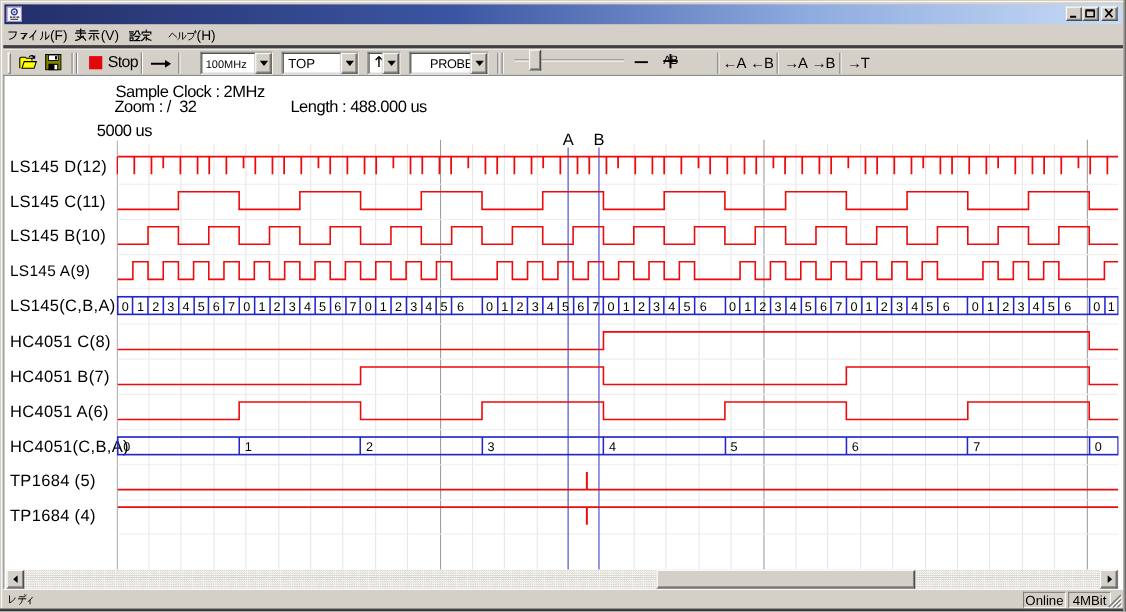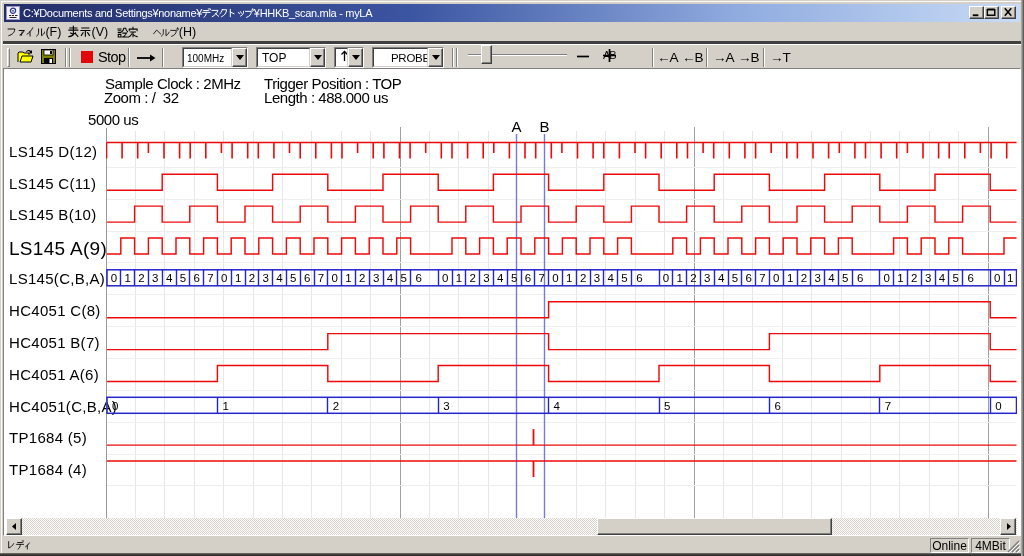--- a/index.html
+++ b/index.html
@@ -31,33 +31,20 @@
 .frame-b{position:absolute;left:0;right:0;bottom:0;height:3px;background:linear-gradient(#808080,#404040 40%,#2b2b28)}
 .frame-r{position:absolute;right:0;top:0;bottom:0;width:3px;background:linear-gradient(90deg,#b8b4ac,#808080 60%,#404040)}
 </style></head><body>
 
 <div class="titlebar">
  <div class="appico"><svg width="12" height="12" viewBox="0 0 12 12">
         <circle cx="6" cy="3.8" r="2.6" fill="none" stroke="#2a3c94" stroke-width="1.3"></circle>
         <circle cx="6" cy="3.8" r=".9" fill="#2a3c94"></circle>
         <path d="M2 8.5h2.2M5 8.5h2M8 8.5h2.5M2.5 10.5h7" stroke="#222" stroke-width="1.1"></path>
       </svg></div>
- <div class="ttext"><span>C:¥Documents and Settings¥noname¥</span><svg width="8.64" height="10.08" viewBox="0 0 13 14" style="flex:none">
-        <path d="M2.5 3.2h7M1 6h11M6.5 6c0 3-1 5.5-3.5 7.5M9.8 .6l1.2 1.6M12 .2l1.2 1.6" stroke="#fff" stroke-width="1.5" fill="none" stroke-linecap="square"></path>
-      </svg><svg width="8.64" height="10.08" viewBox="0 0 13 14" style="flex:none">
-        <path d="M1.5 3h9c-1.5 4-4.5 7.5-8.5 9.5M6.5 7.5c1.7 1.8 3.5 3.6 5.5 4.8" stroke="#fff" stroke-width="1.5" fill="none" stroke-linecap="square"></path>
-      </svg><svg width="8.64" height="10.08" viewBox="0 0 13 14" style="flex:none">
-        <path d="M5 2c-1 3-2.5 5-4 6.5M5 2h6.5c-.5 5-3 8.5-7.5 10.5" stroke="#fff" stroke-width="1.5" fill="none" stroke-linecap="square"></path>
-      </svg><svg width="8.64" height="10.08" viewBox="0 0 13 14" style="flex:none">
-        <path d="M3.5 1.5v11M3.5 5.5 9 8" stroke="#fff" stroke-width="1.5" fill="none" stroke-linecap="square"></path>
-      </svg><svg width="8.64" height="10.08" viewBox="0 0 13 14" style="flex:none">
-        <path d="M2.5 6l1 2M5.5 5.2l1 2M10 4.5c.3 3-1.5 5.8-4.5 7" stroke="#fff" stroke-width="1.5" fill="none" stroke-linecap="square"></path>
-      </svg><svg width="8.64" height="10.08" viewBox="0 0 13 14" style="flex:none">
-        <path d="M1 4.5h8.5c0 4.5-2.5 7.5-7 9M11.5 1a1.4 1.4 0 1 0 .01 0" stroke="#fff" stroke-width="1.5" fill="none" stroke-linecap="square"></path>
-      </svg><span>¥HHKB_scan.mla - myLA</span></div>
 <div class="wbtns">
 <div class="wb">
         <svg width="14" height="12" viewBox="0 0 14 12">
           <path d="M3 9.5h6" stroke="#000" stroke-width="2"></path>
         </svg>
       </div>
 <div class="wb">
         <svg width="14" height="12" viewBox="0 0 14 12">
           <path d="M2.5 3.5h8v6h-8zM2.5 3h8" stroke="#000" stroke-width="1.6" fill="none"></path>
         </svg>
@@ -200,28 +187,27 @@
  <div class="vsep" style="left:703px"></div>
  <div class="tbtxt" style="left:710px;letter-spacing:-1px">→A</div>
  <div class="tbtxt" style="left:735px;letter-spacing:-1px">→B</div>
  <div class="vsep" style="left:760px"></div>
  <div class="tbtxt" style="left:767px;letter-spacing:-1px">→T</div>
 </div>
 
 <div class="view">
 <div class="client">
  <div class="htext" style="left:99px;top:5px">Sample Clock : 2MHz</div>
- <div class="htext" style="left:258px;top:5px">Trigger Position : TOP</div>
  <div class="htext" style="left:98px;top:19px">Zoom : /  32</div>
  <div class="htext" style="left:258px;top:19px">Length : 488.000 us</div>
  <div class="htext" style="left:82px;top:41px">5000 us</div>
 <div style="position:absolute;left:3px;top:72.7px;font-size:15px;letter-spacing:0.3px;white-space:nowrap">LS145 D(12)</div>
 <div style="position:absolute;left:3px;top:104.6px;font-size:15px;letter-spacing:0.3px;white-space:nowrap">LS145 C(11)</div>
 <div style="position:absolute;left:3px;top:136.4px;font-size:15px;letter-spacing:0.3px;white-space:nowrap">LS145 B(10)</div>
-<div style="position:absolute;left:3px;top:168.3px;font-size:19px;letter-spacing:0.3px;white-space:nowrap">LS145 A(9)</div>
+<div style="position:absolute;left:3px;top:168.3px;font-size:14px;letter-spacing:0.3px;white-space:nowrap">LS145 A(9)</div>
 <div style="position:absolute;left:3px;top:200.1px;font-size:15px;letter-spacing:0.3px;white-space:nowrap">LS145(C,B,A)</div>
 <div style="position:absolute;left:3px;top:232.0px;font-size:15px;letter-spacing:0.3px;white-space:nowrap">HC4051 C(8)</div>
 <div style="position:absolute;left:3px;top:263.9px;font-size:15px;letter-spacing:0.3px;white-space:nowrap">HC4051 B(7)</div>
 <div style="position:absolute;left:3px;top:295.7px;font-size:15px;letter-spacing:0.3px;white-space:nowrap">HC4051 A(6)</div>
 <div style="position:absolute;left:3px;top:327.6px;font-size:15px;letter-spacing:0.3px;white-space:nowrap">HC4051(C,B,A)</div>
 <div style="position:absolute;left:3px;top:359.4px;font-size:15px;letter-spacing:0.3px;white-space:nowrap">TP1684 (5)</div>
 <div style="position:absolute;left:3px;top:391.3px;font-size:15px;letter-spacing:0.3px;white-space:nowrap">TP1684 (4)</div>
 
  <svg style="position:absolute;left:100px;top:42px" width="911" height="406" viewBox="106 112 911 406" font-family="Liberation Sans,sans-serif">
 <line x1="135.5" y1="131" x2="135.5" y2="518" stroke="#e7e7e7" stroke-width="1"></line>

